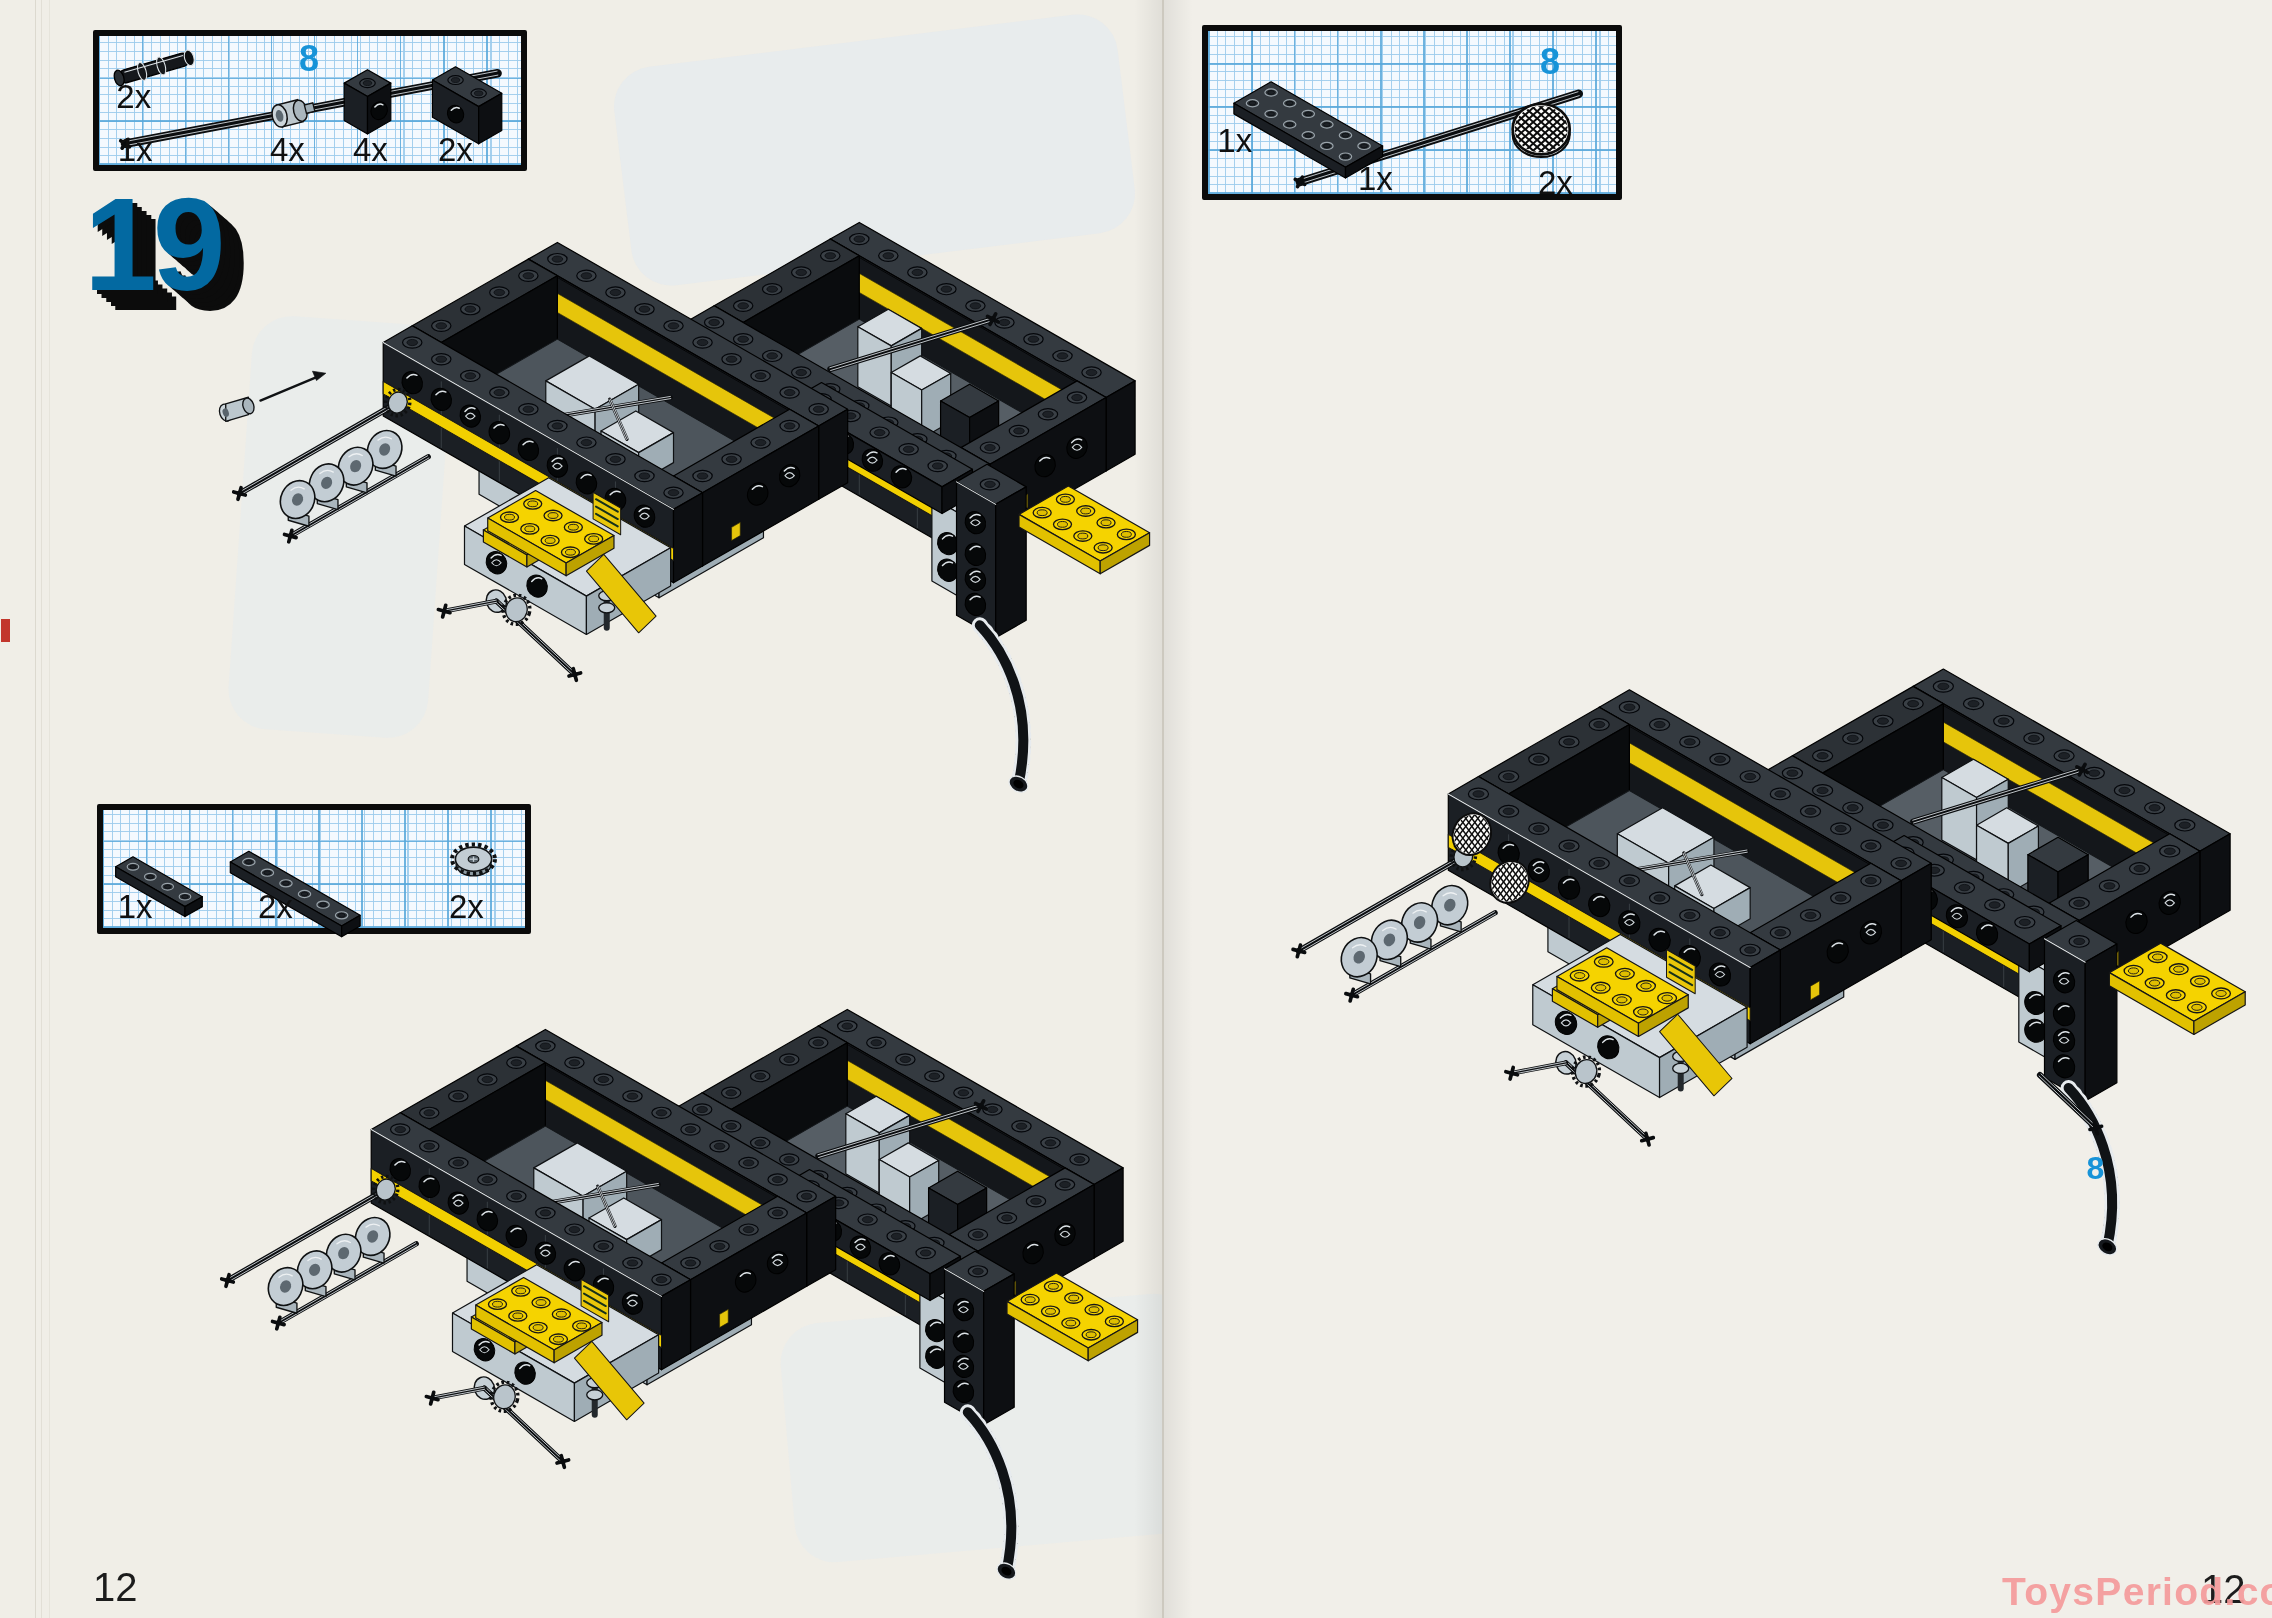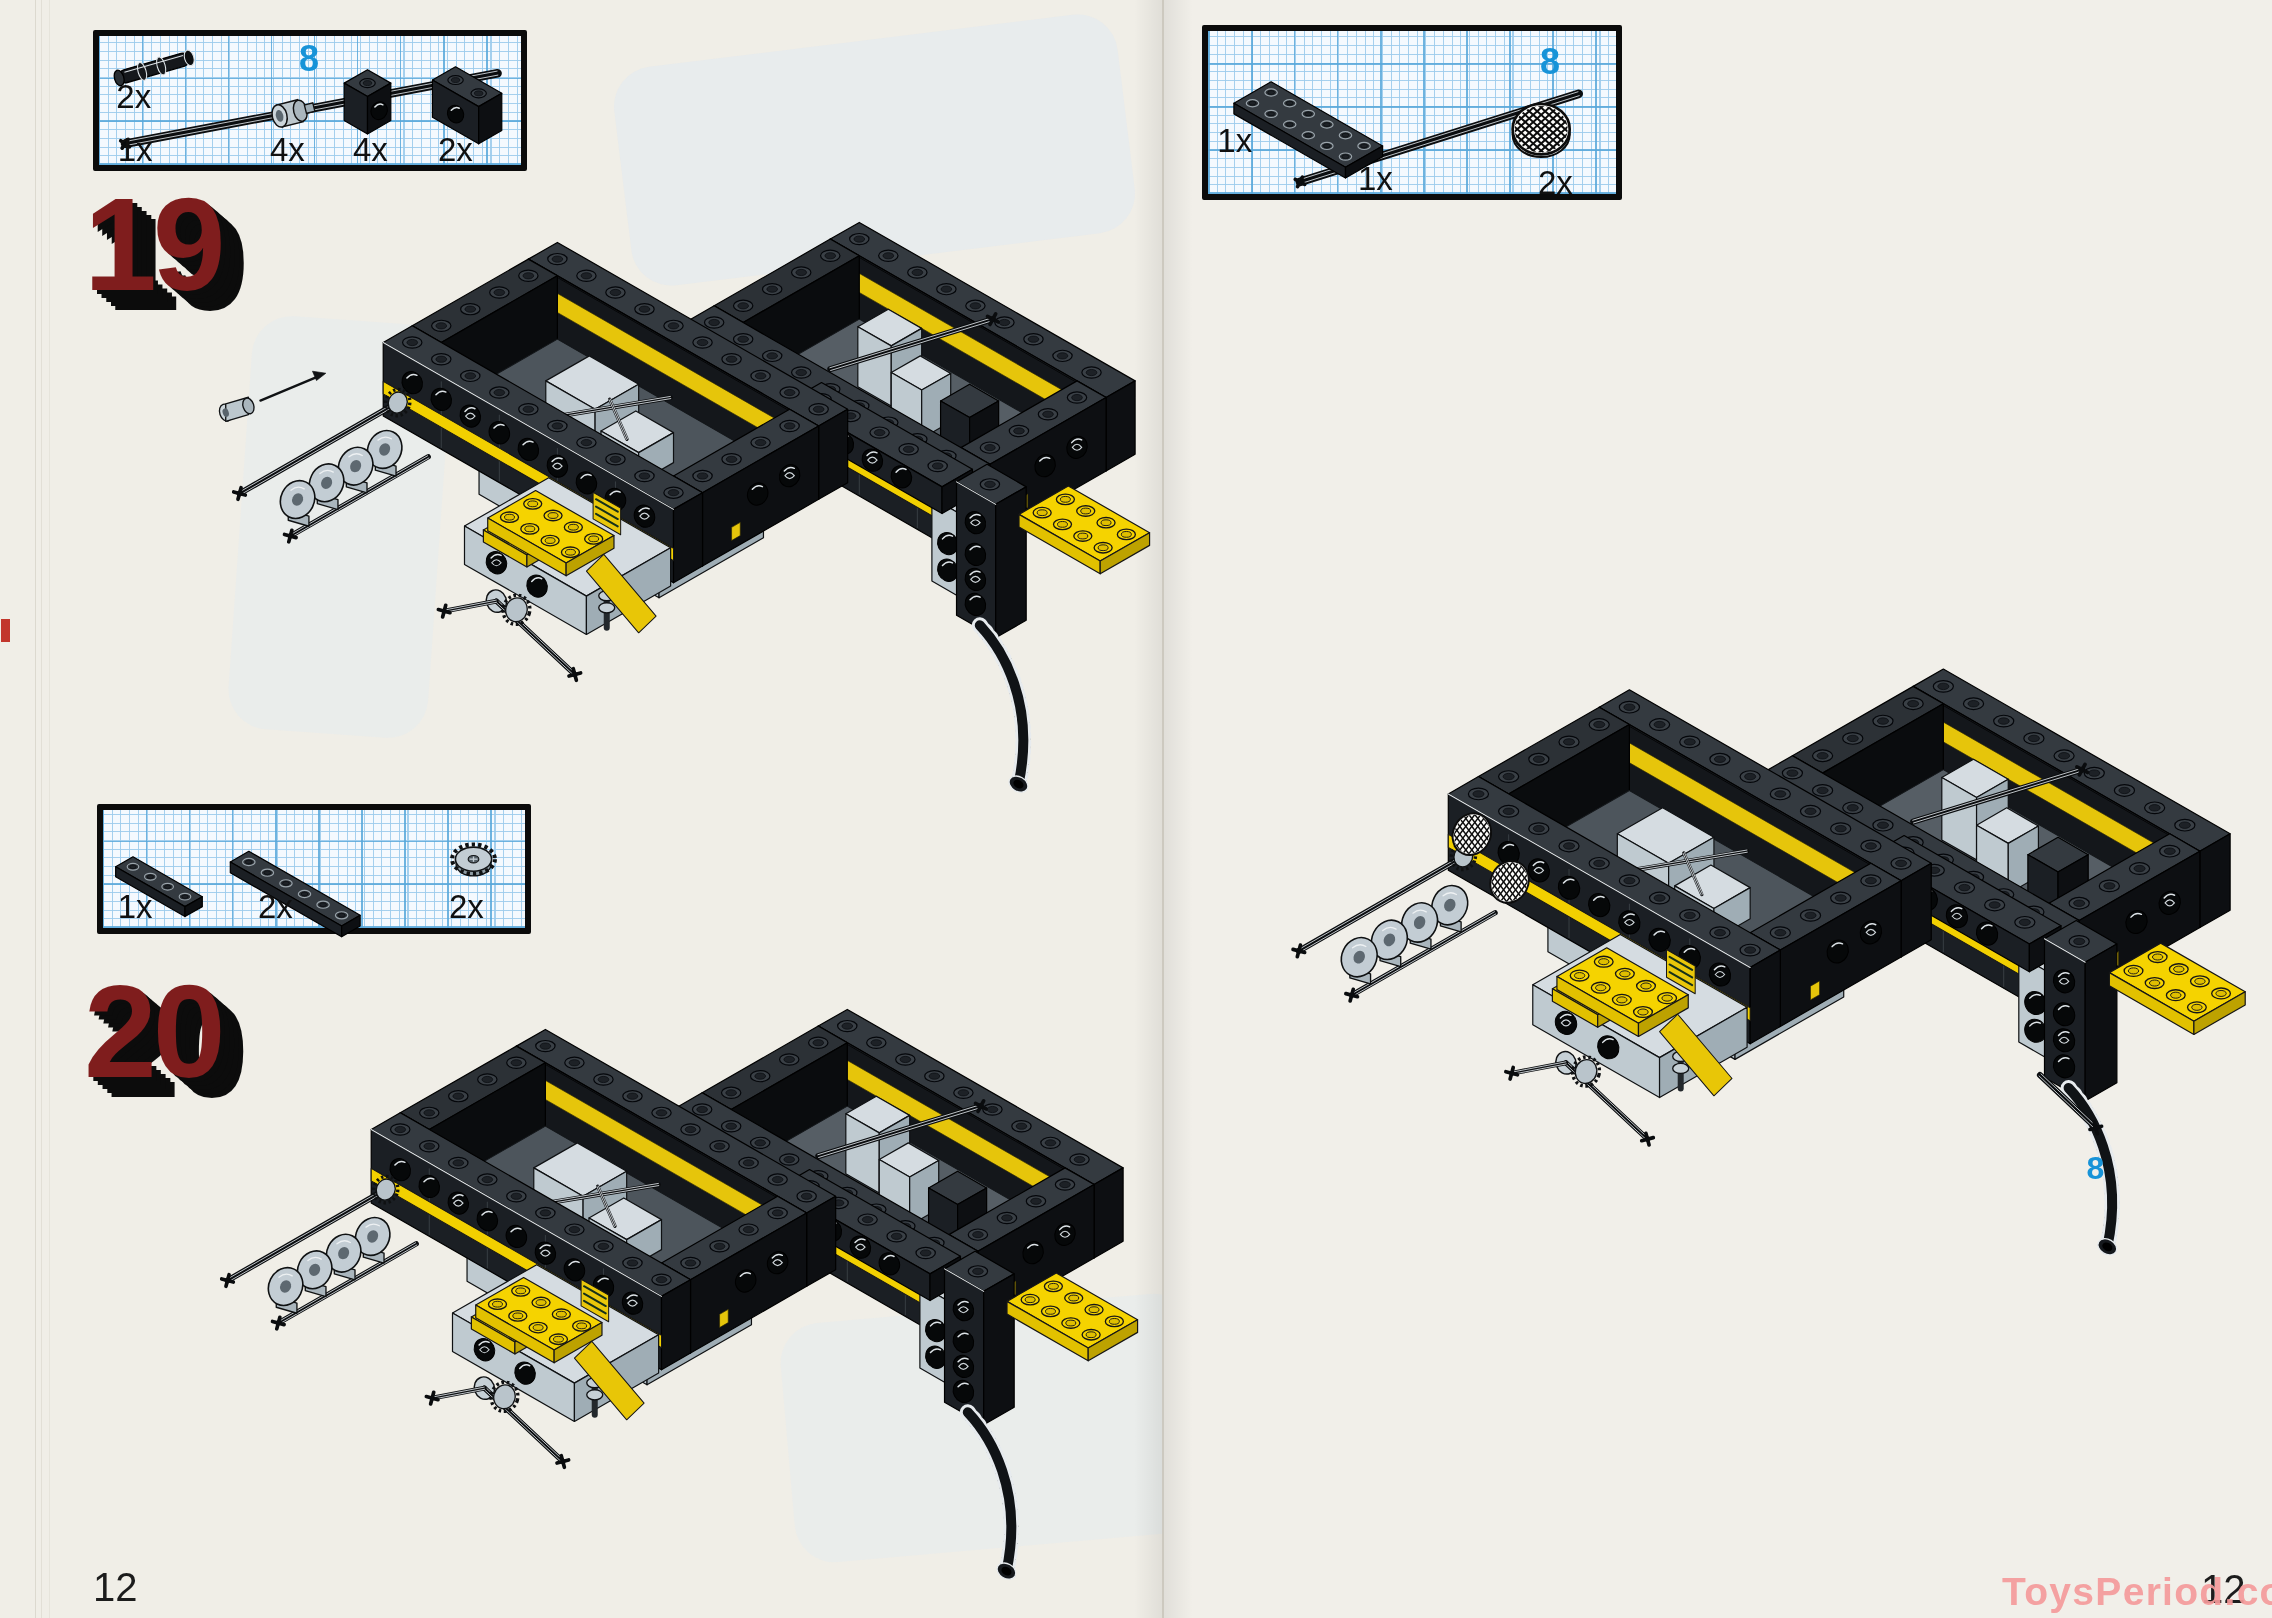--- a/index.html
+++ b/index.html
@@ -14,21 +14,21 @@
   .redtick{position:absolute;left:1.3px;top:619px;width:8.7px;height:23px;background:#c2362c;}
   .pbox{position:absolute;box-sizing:border-box;border:6px solid #0b0b0b;border-radius:2px;
         background-color:#f4f9fe;
         background-image:
           repeating-linear-gradient(0deg,rgba(87,167,218,.85) 0 1.5px,transparent 1.5px 43px),
           repeating-linear-gradient(90deg,rgba(87,167,218,.85) 0 1.5px,transparent 1.5px 43px),
           repeating-linear-gradient(0deg,rgba(156,203,236,.9) 0 1px,transparent 1px 8.7px),
           repeating-linear-gradient(90deg,rgba(156,203,236,.9) 0 1px,transparent 1px 8.7px);}
   .qty{position:absolute;font-size:33px;font-weight:400;color:#101010;line-height:1;}
   .len8{position:absolute;font-size:36px;font-weight:700;color:#1793d8;line-height:1;}
-  .stepnum{position:absolute;font-size:131px;font-weight:700;color:#7f1d1d;line-height:1;letter-spacing:-4px;
+  .stepnum{position:absolute;font-size:131px;font-weight:700;color:#0369a1;line-height:1;letter-spacing:-4px;
            text-shadow:4.7px 4px 0 #0c0c0c,9.3px 8px 0 #0c0c0c,14px 12px 0 #0c0c0c,18.7px 16px 0 #0c0c0c,23px 20px 0 #0c0c0c;}
   .pagenum{position:absolute;font-size:40px;color:#1c1c1c;line-height:1;}
   .wm{position:absolute;font-size:39px;font-weight:700;color:#f59b9b;letter-spacing:1.3px;opacity:.92;line-height:1;}
   svg.model,svg.icon{position:absolute;overflow:visible;}
 </style>
 </head>
 <body>
 
 <div class="sheet">
 
@@ -540,21 +540,20 @@
         <ellipse cx="50" cy="48" rx="32" ry="22" fill="none" transform="rotate(0 50 48)" stroke="#101214" stroke-width="6" stroke-dasharray="5 4.6"></ellipse>
         <ellipse cx="50" cy="48" rx="8" ry="5.5" fill="#545f67" transform="rotate(0 50 48)" stroke="#101214" stroke-width="1.6"></ellipse>
         <line x1="44" y1="48" x2="56" y2="48" stroke="#c3cdd4" stroke-width="2"></line>
         <line x1="50" y1="44" x2="50" y2="52" stroke="#c3cdd4" stroke-width="2"></line>
       </svg>
     <span class="qty" style="left:14.7px;top:80px;">1x</span>
     <span class="qty" style="left:155px;top:80px;">2x</span>
     <span class="qty" style="left:346px;top:80px;">2x</span>
   </div>
 
-  <div class="stepnum" style="left:84px;top:966px;">20</div>
 
   <svg class="model" id="m20" width="1001" height="654" viewBox="0 0 1500 980" style="left:155px;top:946px;">
       <polygon points="1037.4,95.0 1450.7,332.5 1407.2,357.5 993.9,120.0" fill="#343a40" stroke="#000" stroke-width="1.8" stroke-linejoin="round"></polygon>
       <polygon points="993.9,230.0 1407.2,467.5 1407.2,357.5 993.9,120.0" fill="#1b1f24" stroke="#000" stroke-width="1.8" stroke-linejoin="round"></polygon>
       <polygon points="1450.7,442.5 1407.2,467.5 1407.2,357.5 1450.7,332.5" fill="#0d0f12" stroke="#000" stroke-width="1.8" stroke-linejoin="round"></polygon>
       <polygon points="998.3,226.5 1402.8,459.0 1402.8,357.5 998.3,125.0" fill="#14171b" stroke="#000" stroke-width="1.2" stroke-linejoin="round"></polygon>
       <polygon points="1002.6,180.0 1398.4,407.5 1398.4,378.9 1002.6,151.4" fill="#e6c50b" stroke="#2a2606" stroke-width="1" stroke-linejoin="round"></polygon>
       <ellipse cx="1037.3999999999999" cy="119.99999999999999" rx="14.499999999999998" ry="8.4" fill="#3a4046" transform="rotate(0 1037.3999999999999 119.99999999999999)" stroke="#04060a" stroke-width="1.8"></ellipse>
       <ellipse cx="1037.3999999999999" cy="119.99999999999999" rx="8" ry="4.65" fill="#1d2126" transform="rotate(0 1037.3999999999999 119.99999999999999)" stroke="#0a0d10" stroke-width="1.1"></ellipse>
       <ellipse cx="1080.8999999999999" cy="145" rx="14.499999999999998" ry="8.4" fill="#3a4046" transform="rotate(0 1080.8999999999999 145)" stroke="#04060a" stroke-width="1.8"></ellipse>

